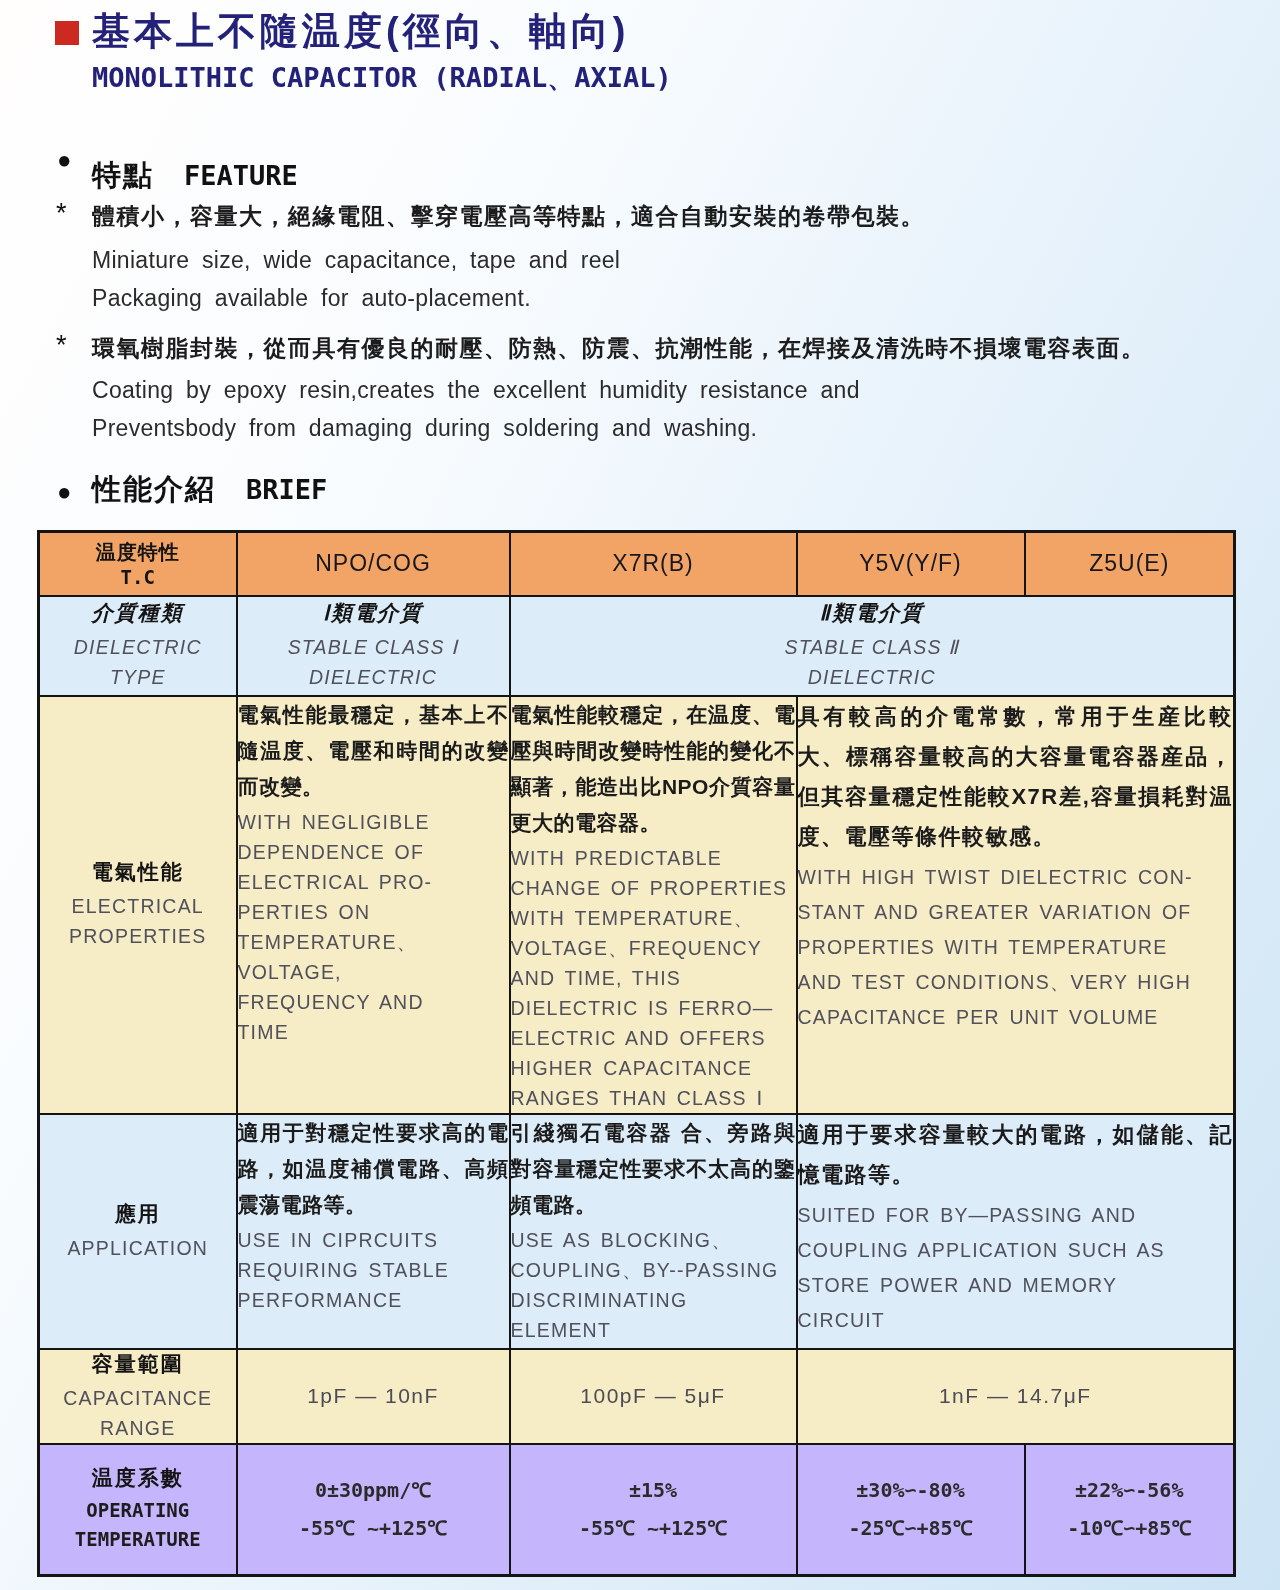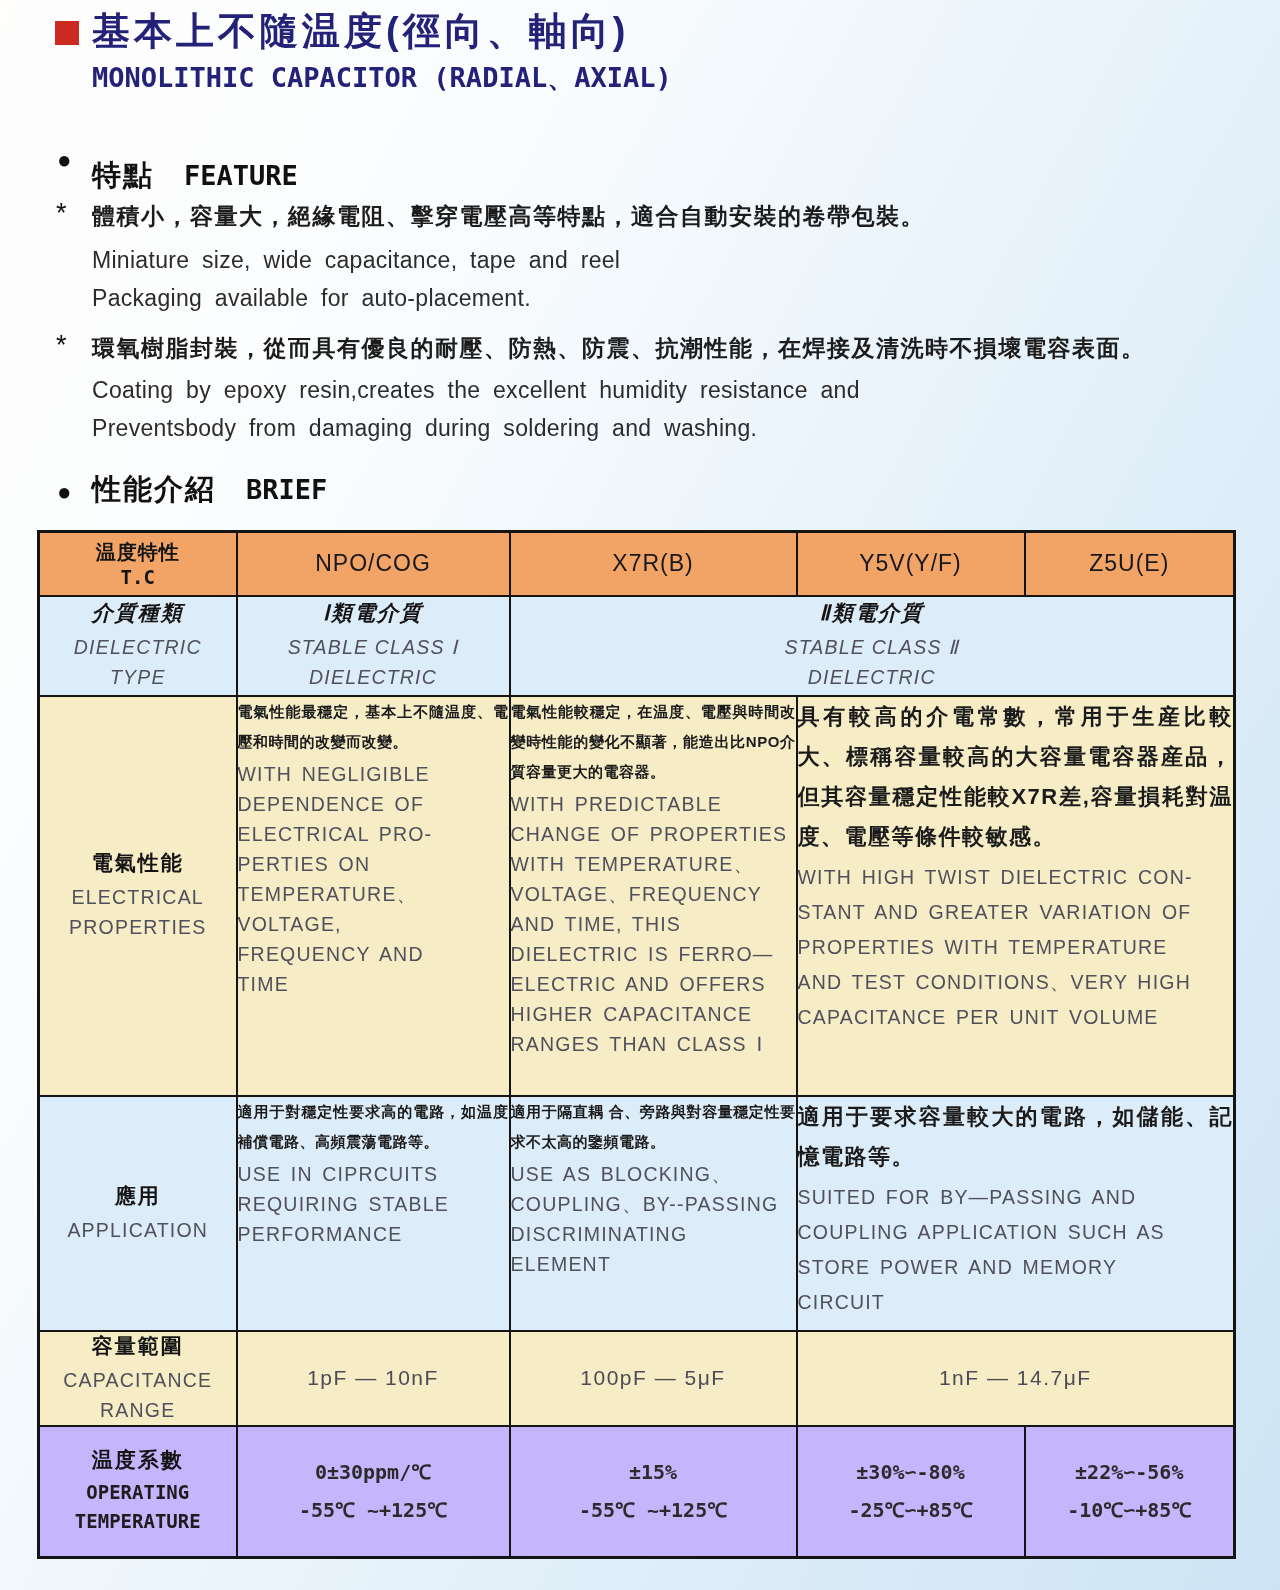--- a/index.html
+++ b/index.html
@@ -38,21 +38,21 @@
   tr.r-capacitance{height:88px;}
   tr.r-temp{height:132px;background:#c4b5fd;}
   td.c{text-align:center;vertical-align:middle;}
   .hdr-col{font-size:23px;color:#17171d;letter-spacing:1px;}
   .hdr-tc-cn{font-size:20px;font-weight:700;color:#141414;letter-spacing:1px;}
   .hdr-tc-en{font-family:"DejaVu Sans Mono",monospace;font-size:19px;font-weight:700;color:#141414;}
   .label-cn{font-size:21px;font-weight:700;color:#141414;letter-spacing:2px;}
   .label-en{font-size:19.5px;color:#50505a;letter-spacing:1.2px;line-height:30px;white-space:pre-line;margin-top:5px;}
   .label-en-mono{font-family:"DejaVu Sans Mono",monospace;font-size:19px;font-weight:700;color:#1d1d1d;line-height:29px;white-space:pre-line;margin-top:4px;}
   td.data{vertical-align:top;padding:12px 14px 0 20px;text-align:left;}
-  .cell-cn{font-size:15px;font-weight:700;color:#1b1b1b;line-height:30px;letter-spacing:0.5px;text-align:justify;}
+  .cell-cn{font-size:21px;font-weight:700;color:#1b1b1b;line-height:36px;letter-spacing:0.5px;text-align:justify;}
   .cell-en{font-size:19.5px;color:#50505a;line-height:30px;letter-spacing:1.2px;word-spacing:3px;white-space:pre-line;margin-top:2px;}
   td.roomy{padding:14px 18px 0 24px;}
   td.roomy .cell-cn{font-size:22px;line-height:40px;letter-spacing:1.5px;}
   td.roomy .cell-en{line-height:35px;margin-top:3px;}
   .cap-val{font-size:21px;color:#4c4c54;letter-spacing:1.5px;}
   .temp-val{font-family:"DejaVu Sans Mono",monospace;font-size:20px;font-weight:700;color:#2b2b2b;line-height:38px;white-space:pre-line;}
 </style>
 </head>
 <body>
 
@@ -163,21 +163,21 @@
       <div class="label-cn">應用</div>
       <div class="label-en">APPLICATION</div>
     </td>
     <td class="data">
       <div class="cell-cn">適用于對穩定性要求高的電路，如温度補償電路、高頻震蕩電路等。</div>
       <div class="cell-en">USE IN CIPRCUITS
 REQUIRING STABLE
 PERFORMANCE</div>
     </td>
     <td class="data">
-      <div class="cell-cn">適用于隔直耦 合、旁路與對容量穩定性要求不太高的鑒頻電路。</div>
+      <div class="cell-cn">引綫獨石電容器 合、旁路與對容量穩定性要求不太高的鑒頻電路。</div>
       <div class="cell-en">USE AS BLOCKING、
 COUPLING、BY--PASSING
 DISCRIMINATING
 ELEMENT</div>
     </td>
     <td class="data roomy" colspan="2">
       <div class="cell-cn">適用于要求容量較大的電路，如儲能、記憶電路等。</div>
       <div class="cell-en">SUITED FOR BY—PASSING AND
 COUPLING APPLICATION SUCH AS
 STORE  POWER AND MEMORY

